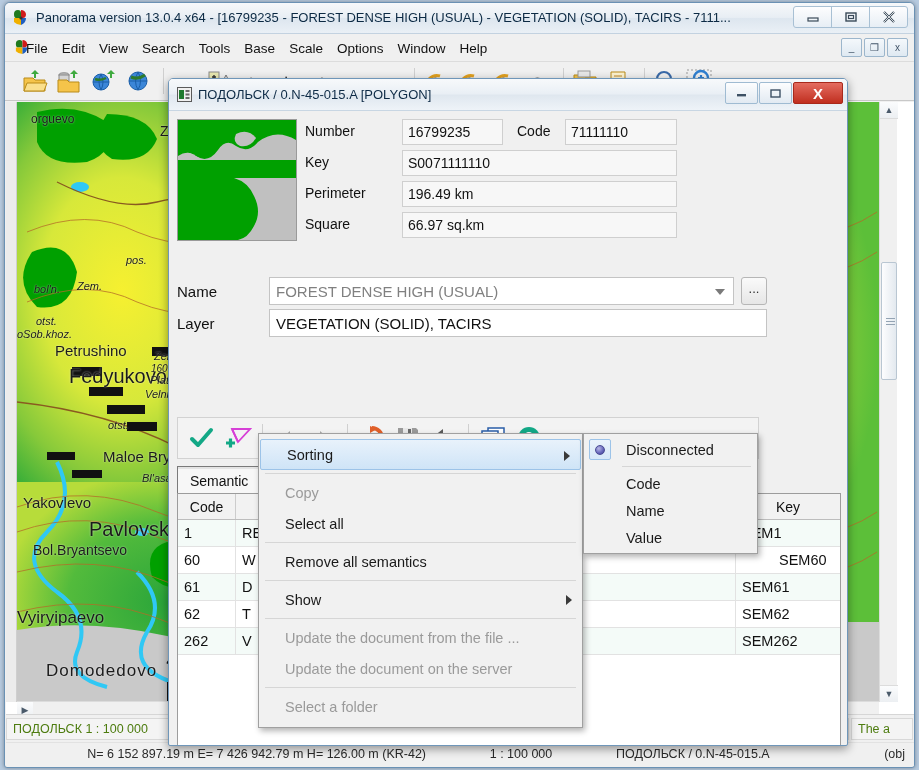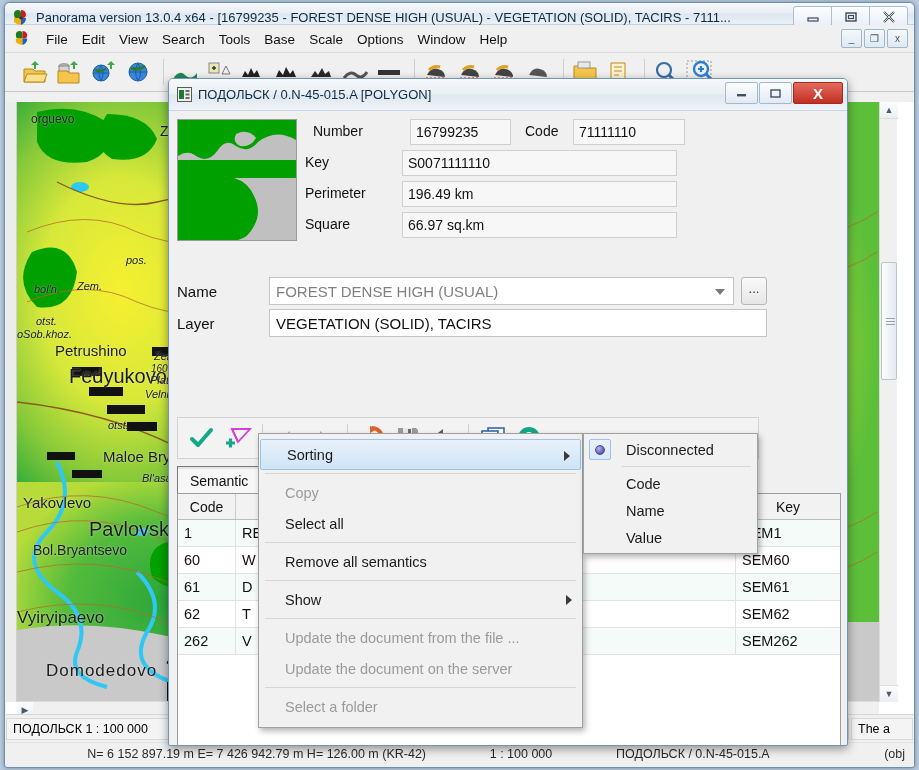--- a/index.html
+++ b/index.html
@@ -21,21 +21,21 @@
     background: #f0f0f0;
     border: 1px solid #6a91b4;
     border-radius: 6px 6px 3px 3px;
     box-shadow: 0 0 4px rgba(0,0,0,.35);
     overflow: hidden;
   }
 
   
   #main-titlebar {
     position: relative;
-    height: 22px;
+    height: 31px;
     background: linear-gradient(180deg,#f6f8fa 0%,#e8eef4 48%,#dde6ef 52%,#eaf0f6 100%);
     border-bottom: 1px solid #c3d2e0;
   }
   #main-titlebar .app-icon {
     position: absolute; left: 7px; top: 6px; width: 18px; height: 18px;
   }
   #main-title-text {
     position: absolute; left: 31px; top: 7px;
     font-size: 13px; color: #0c2a44;
     white-space: nowrap; overflow: hidden;
@@ -55,21 +55,21 @@
 
   
   #menubar {
     position: relative;
     height: 28px;
     background: #f0f0f0;
     border-bottom: 1px solid #dcdcdc;
   }
   #menubar .mdi-icon { position:absolute; left: 9px; top: 5px; width: 17px; height: 17px; }
   #menu-items {
-    position: absolute; left: 34px; top: 0; height: 28px;
+    position: absolute; left: 14px; top: 0; height: 28px;
     display: flex; align-items: center;
   }
   #menu-items .menu-item {
     padding: 4px 7px; font-size: 13.5px; color: #111; white-space: nowrap;
   }
   .mdi-btns { position:absolute; right: 6px; top: 4px; display:flex; }
   .mdi-btn {
     width: 21px; height: 19px; margin-left: 2px;
     border: 1px solid #9cb6cc; border-radius: 2px;
     background: linear-gradient(180deg,#f4f8fb,#dfe9f2);
@@ -147,21 +147,21 @@
     border-top: 1px solid #d6d6d6;
     font-size: 12.5px;
   }
   #status-row1 {
     position: absolute; left: 0; top: 2px; height: 24px; width: 100%;
     display:flex; align-items:center;
   }
   #status-row1 .cell {
     height: 22px; display:flex; align-items:center; padding: 0 6px;
     border: 1px solid #d8d8d8; background: #f4f4f4; margin-right: 2px;
-    color: #000000; white-space: nowrap; overflow: hidden;
+    color: #4d7c0f; white-space: nowrap; overflow: hidden;
   }
   #status-row2 {
     position:absolute; left: 0; top: 27px; height: 22px; width: 100%;
     border-top: 1px solid #e2e2e2;
     display:flex; align-items:center;
     color: #2a2a2a;
   }
   #status-row2 .sitem { padding: 0 10px; white-space:nowrap; }
 
   
@@ -770,21 +770,21 @@
           <path d="M0 40 Q14 30 26 42 Q34 52 24 60 Q12 66 0 58 Z" fill="#c0c0c0"></path>
           <path d="M0 0 H118 V18 Q96 6 78 20 Q66 32 56 24 Q44 16 36 28 Q26 42 14 34 Q6 28 0 36 Z" fill="#00a000"></path>
           <path d="M0 36 Q12 28 22 40 Q30 50 20 58 Q10 64 0 56 Z" fill="#c0c0c0"></path>
           <rect x="0" y="40" width="118" height="80" fill="#00a000"></rect>
           <path d="M56 58 Q70 62 76 76 Q84 92 76 106 Q70 118 60 120 L118 120 L118 58 Z" fill="#c0c0c0"></path>
           <path d="M86 58 Q96 66 92 82 Q88 98 96 112 Q104 120 118 118 L118 58 Z" fill="#c0c0c0"></path>
           <path d="M58 14 Q70 8 78 18 Q72 28 62 26 Q54 22 58 14Z" fill="#c0c0c0"></path>
         </svg>
       </div>
 
-      <div class="info-row" style="top:0;width:372px;margin-left:8px;">
+      <div class="info-row" style="top:0;width:372px;">
         <div class="info-label">Number</div>
         <div class="info-field" style="left:97px;top:0;width:101px;">16799235</div>
         <div class="info-label" style="left:212px;">Code</div>
         <div class="info-field" style="left:260px;top:0;width:112px;">71111110</div>
       </div>
 
       <div class="info-row" style="top:31px;width:372px;">
         <div class="info-label">Key</div>
         <div class="info-field" style="left:97px;top:0;width:275px;">S0071111110</div>
       </div>
@@ -899,21 +899,21 @@
       <div class="sem-row alt sel-value">
         <div class="td" style="width:58px;">1</div>
         <div class="td" style="width:200px;">RELATIVE HEIGHT (m)  (0.1...</div>
         <div class="td value-cell" style="width:300px;">19.0</div>
         <div class="td" style="flex:1;border-right:none;">SEM1</div>
       </div>
       <div class="sem-row">
         <div class="td" style="width:58px;">60</div>
         <div class="td" style="width:200px;">W</div>
         <div class="td" style="width:300px;"></div>
-        <div class="td" style="flex:1;border-right:none;">SEM60</div>
+        <div class="td" style="flex:1;border-right:none;margin-left:37px;">SEM60</div>
       </div>
       <div class="sem-row alt">
         <div class="td" style="width:58px;">61</div>
         <div class="td" style="width:200px;">D</div>
         <div class="td" style="width:300px;"></div>
         <div class="td" style="flex:1;border-right:none;">SEM61</div>
       </div>
       <div class="sem-row">
         <div class="td" style="width:58px;">62</div>
         <div class="td" style="width:200px;">T</div>

